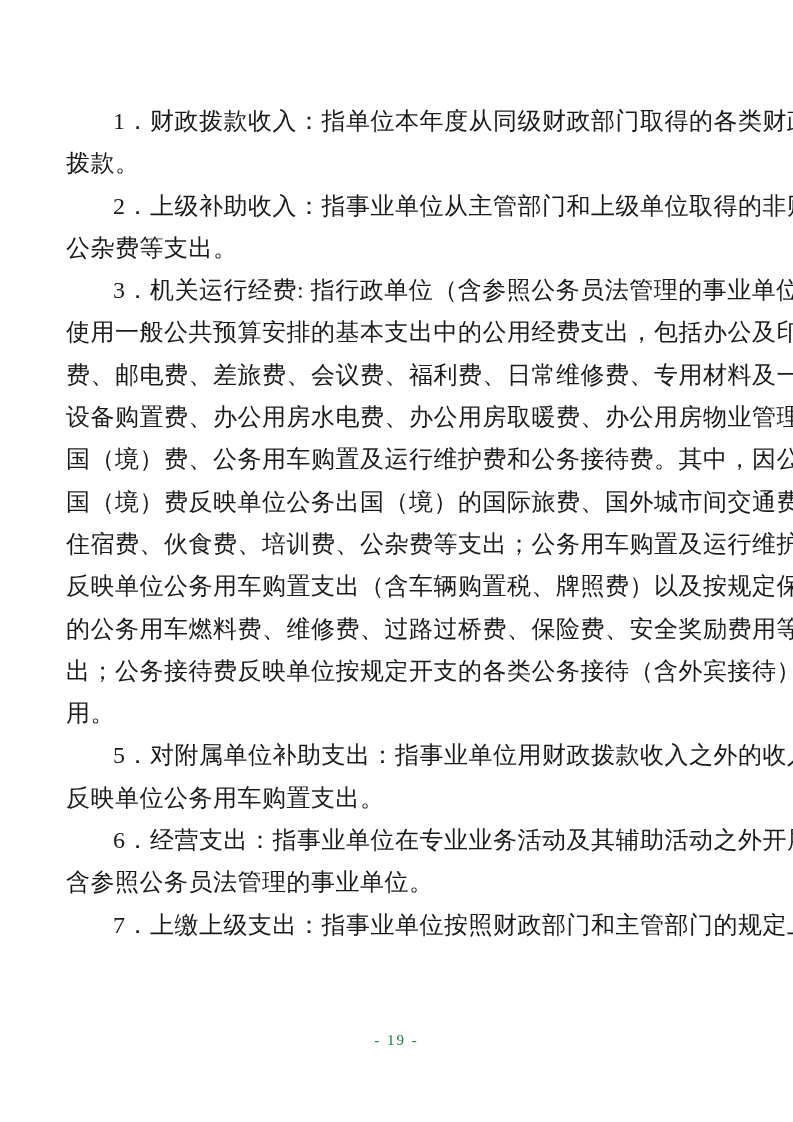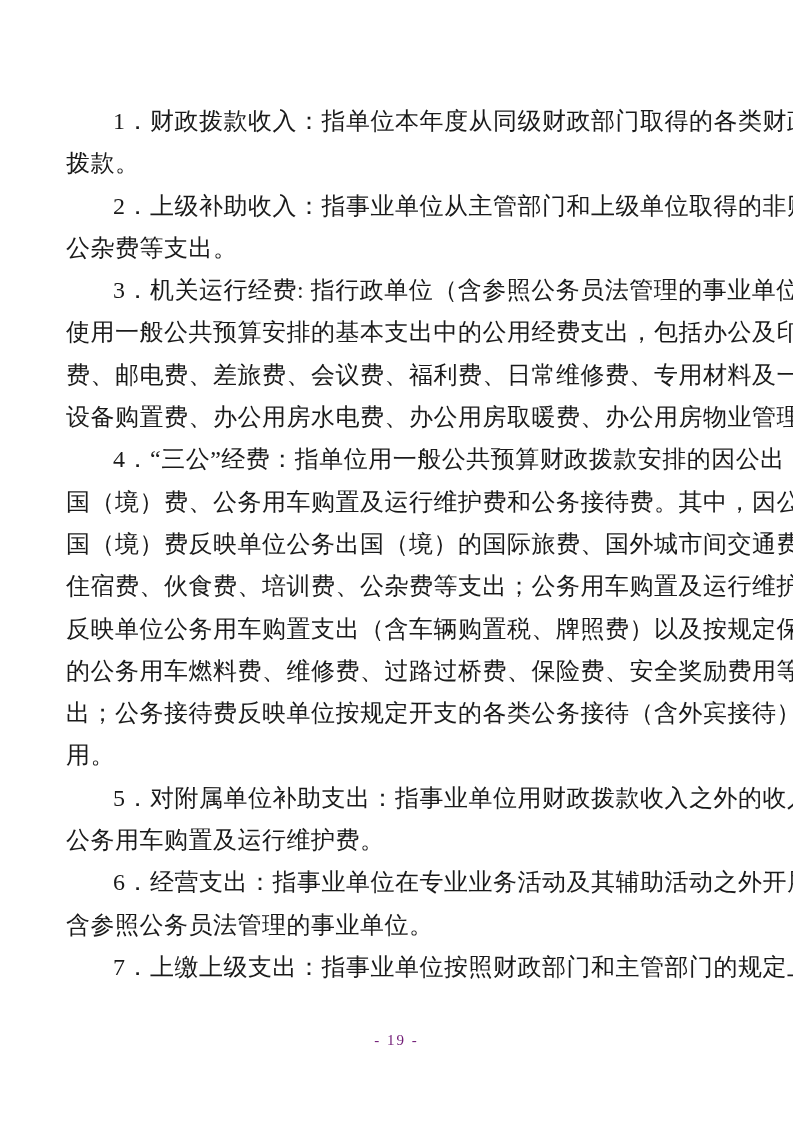--- a/index.html
+++ b/index.html
@@ -35,45 +35,44 @@
     padding-left: 47px;
   }
   .page-footer {
     position: absolute;
     top: 1032px;
     left: 0;
     width: 100%;
     text-align: center;
     font-size: 15px;
     letter-spacing: 2px;
-    color: #701a75;
+    color: #15803d;
     font-family: "Liberation Serif", serif;
   }
 </style>
 </head>
 <body>
 
 <div class="page">
   <div class="doc-body">
       <div class="line indent">1．财政拨款收入：指单位本年度从同级财政部门取得的各类财政</div>
       <div class="line">拨款。</div>
       <div class="line indent">2．上级补助收入：指事业单位从主管部门和上级单位取得的非财</div>
       <div class="line">公杂费等支出。</div>
       <div class="line indent">3．机关运行经费: 指行政单位（含参照公务员法管理的事业单位）</div>
       <div class="line">使用一般公共预算安排的基本支出中的公用经费支出，包括办公及印刷</div>
       <div class="line">费、邮电费、差旅费、会议费、福利费、日常维修费、专用材料及一般</div>
       <div class="line">设备购置费、办公用房水电费、办公用房取暖费、办公用房物业管理费、</div>
-      <div class="line indent">4．“三公”经费：指单位用一般公共预算财政拨款安排的因公出</div>
       <div class="line">国（境）费、公务用车购置及运行维护费和公务接待费。其中，因公出</div>
       <div class="line">国（境）费反映单位公务出国（境）的国际旅费、国外城市间交通费、</div>
       <div class="line">住宿费、伙食费、培训费、公杂费等支出；公务用车购置及运行维护费</div>
       <div class="line">反映单位公务用车购置支出（含车辆购置税、牌照费）以及按规定保留</div>
       <div class="line">的公务用车燃料费、维修费、过路过桥费、保险费、安全奖励费用等支</div>
       <div class="line">出；公务接待费反映单位按规定开支的各类公务接待（含外宾接待）费</div>
       <div class="line">用。</div>
       <div class="line indent">5．对附属单位补助支出：指事业单位用财政拨款收入之外的收入</div>
-      <div class="line">公务用车购置及运行维护费。</div>
+      <div class="line">反映单位公务用车购置支出。</div>
       <div class="line indent">6．经营支出：指事业单位在专业业务活动及其辅助活动之外开展</div>
       <div class="line">含参照公务员法管理的事业单位。</div>
       <div class="line indent">7．上缴上级支出：指事业单位按照财政部门和主管部门的规定上</div>
     </div>
   <div class="page-footer">- 19 -</div>
 </div>
 
 </body></html>

